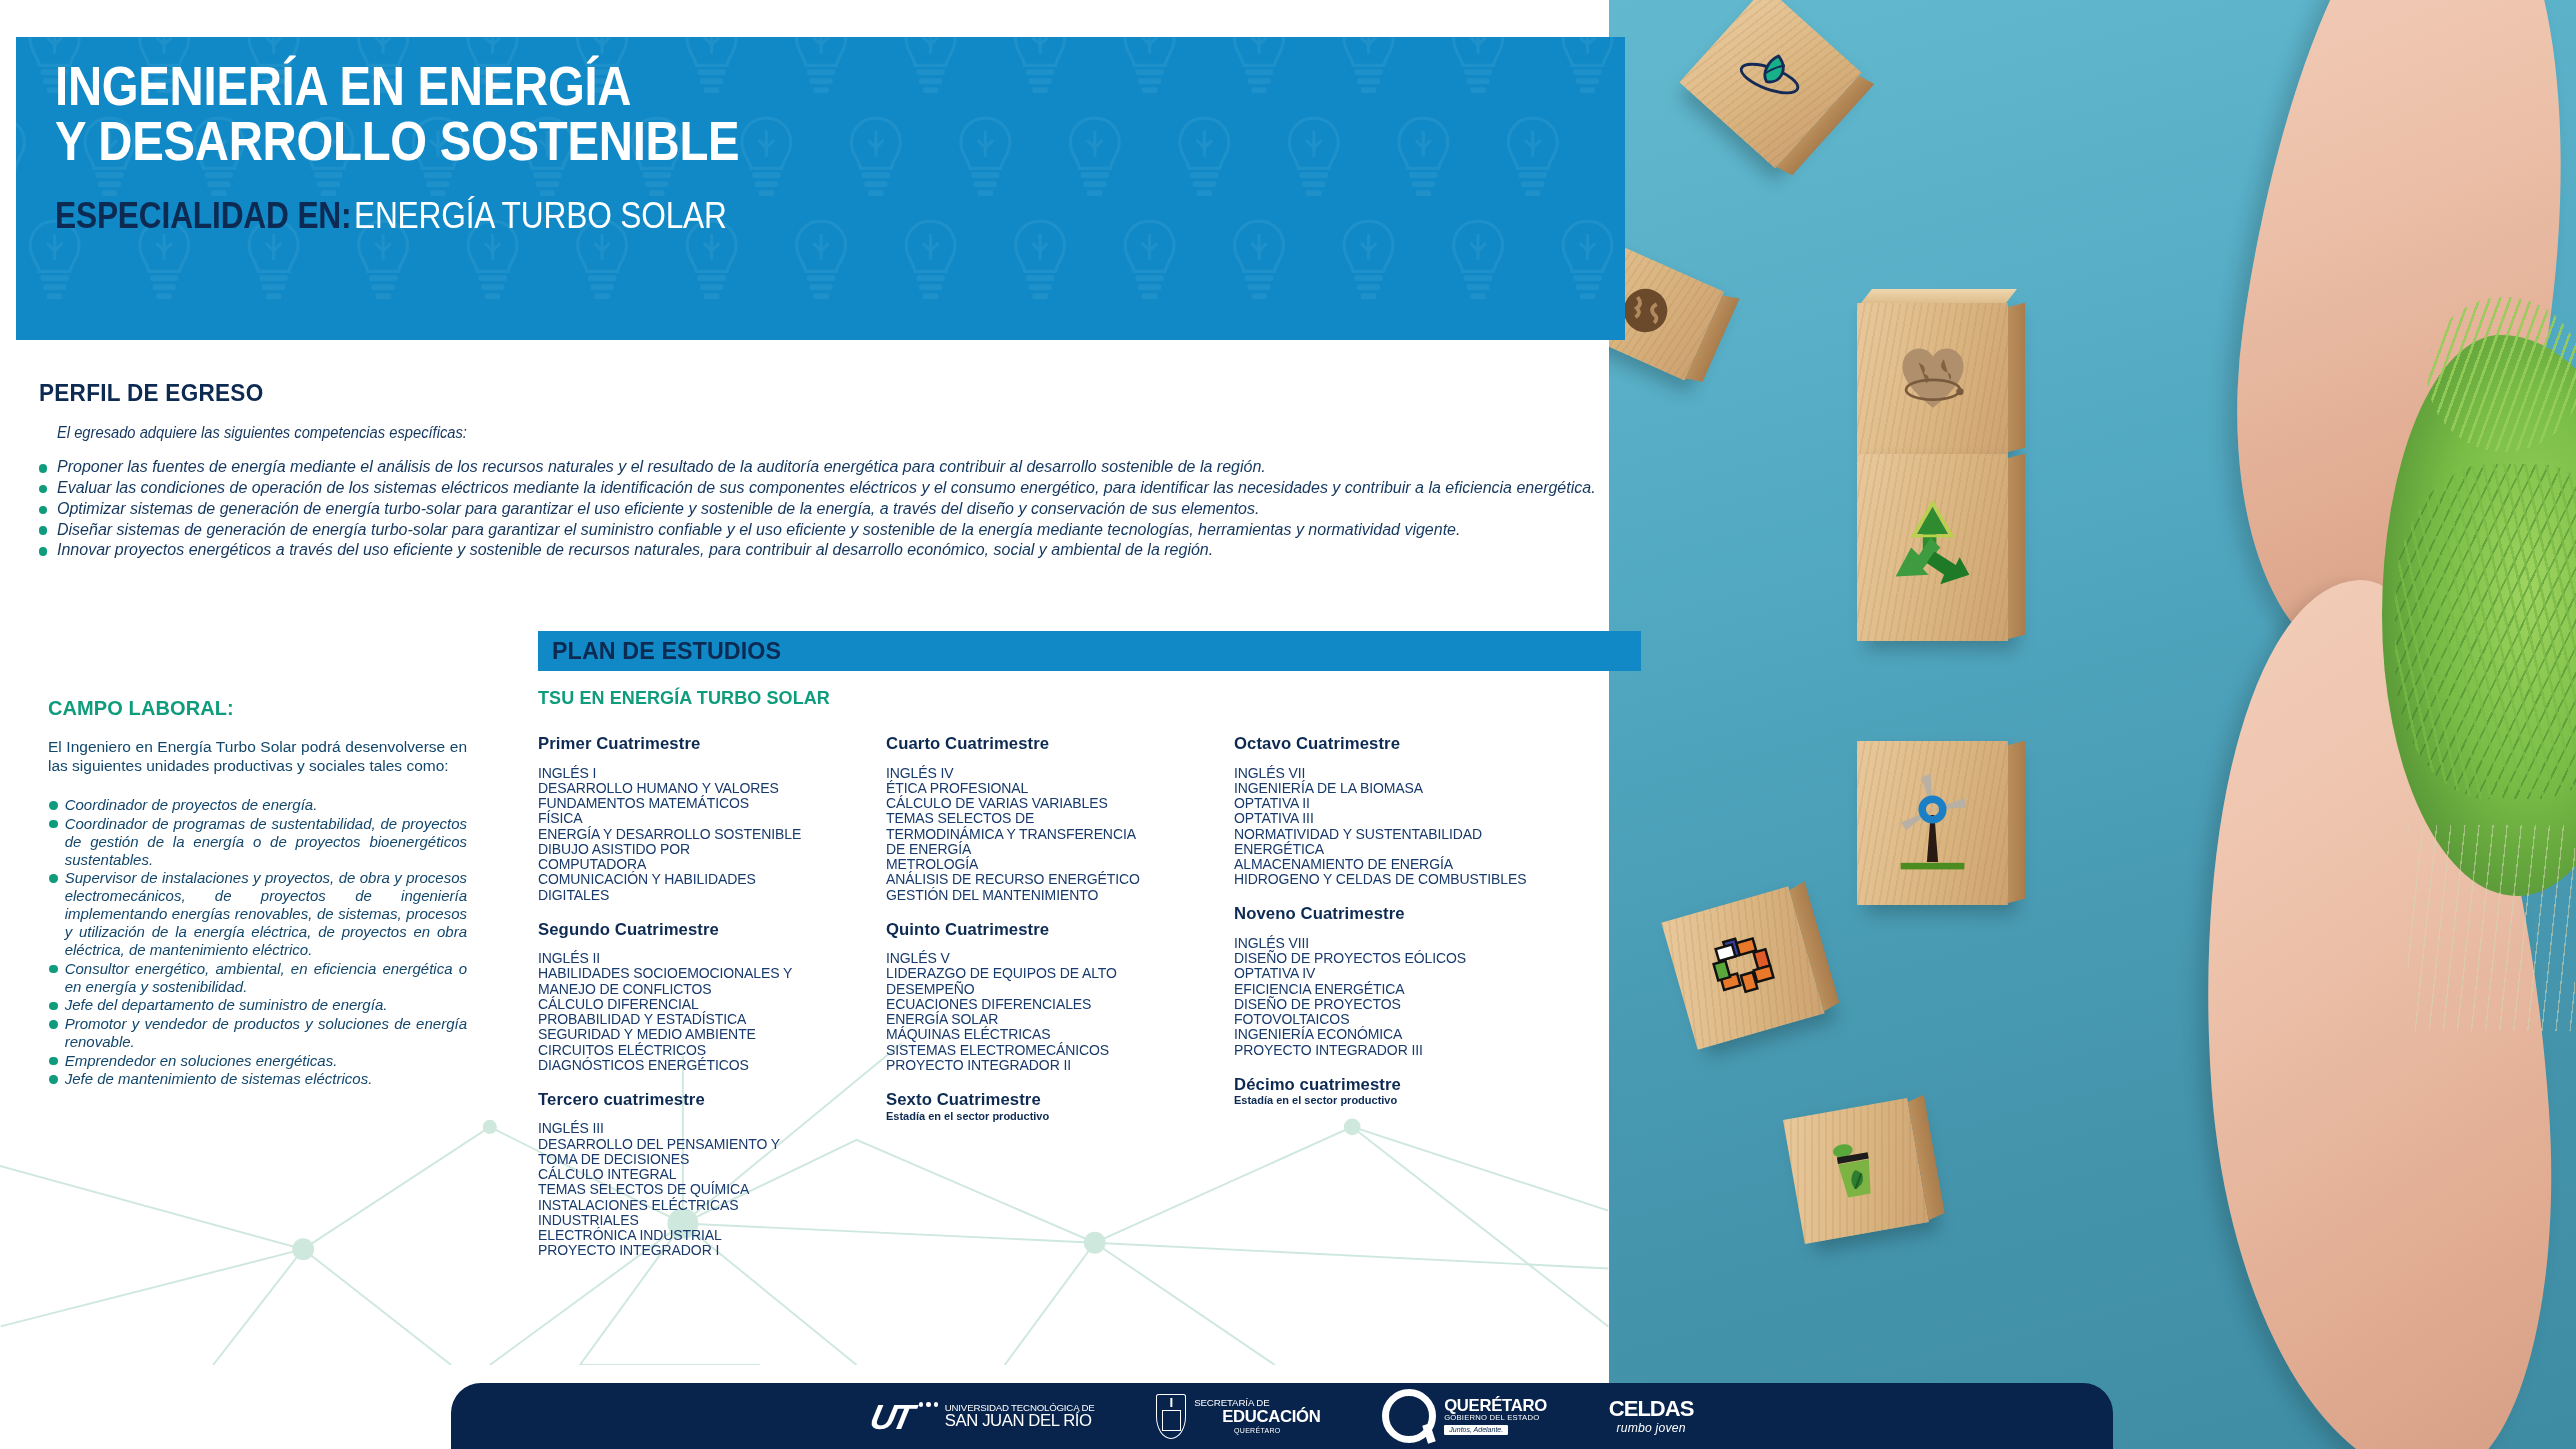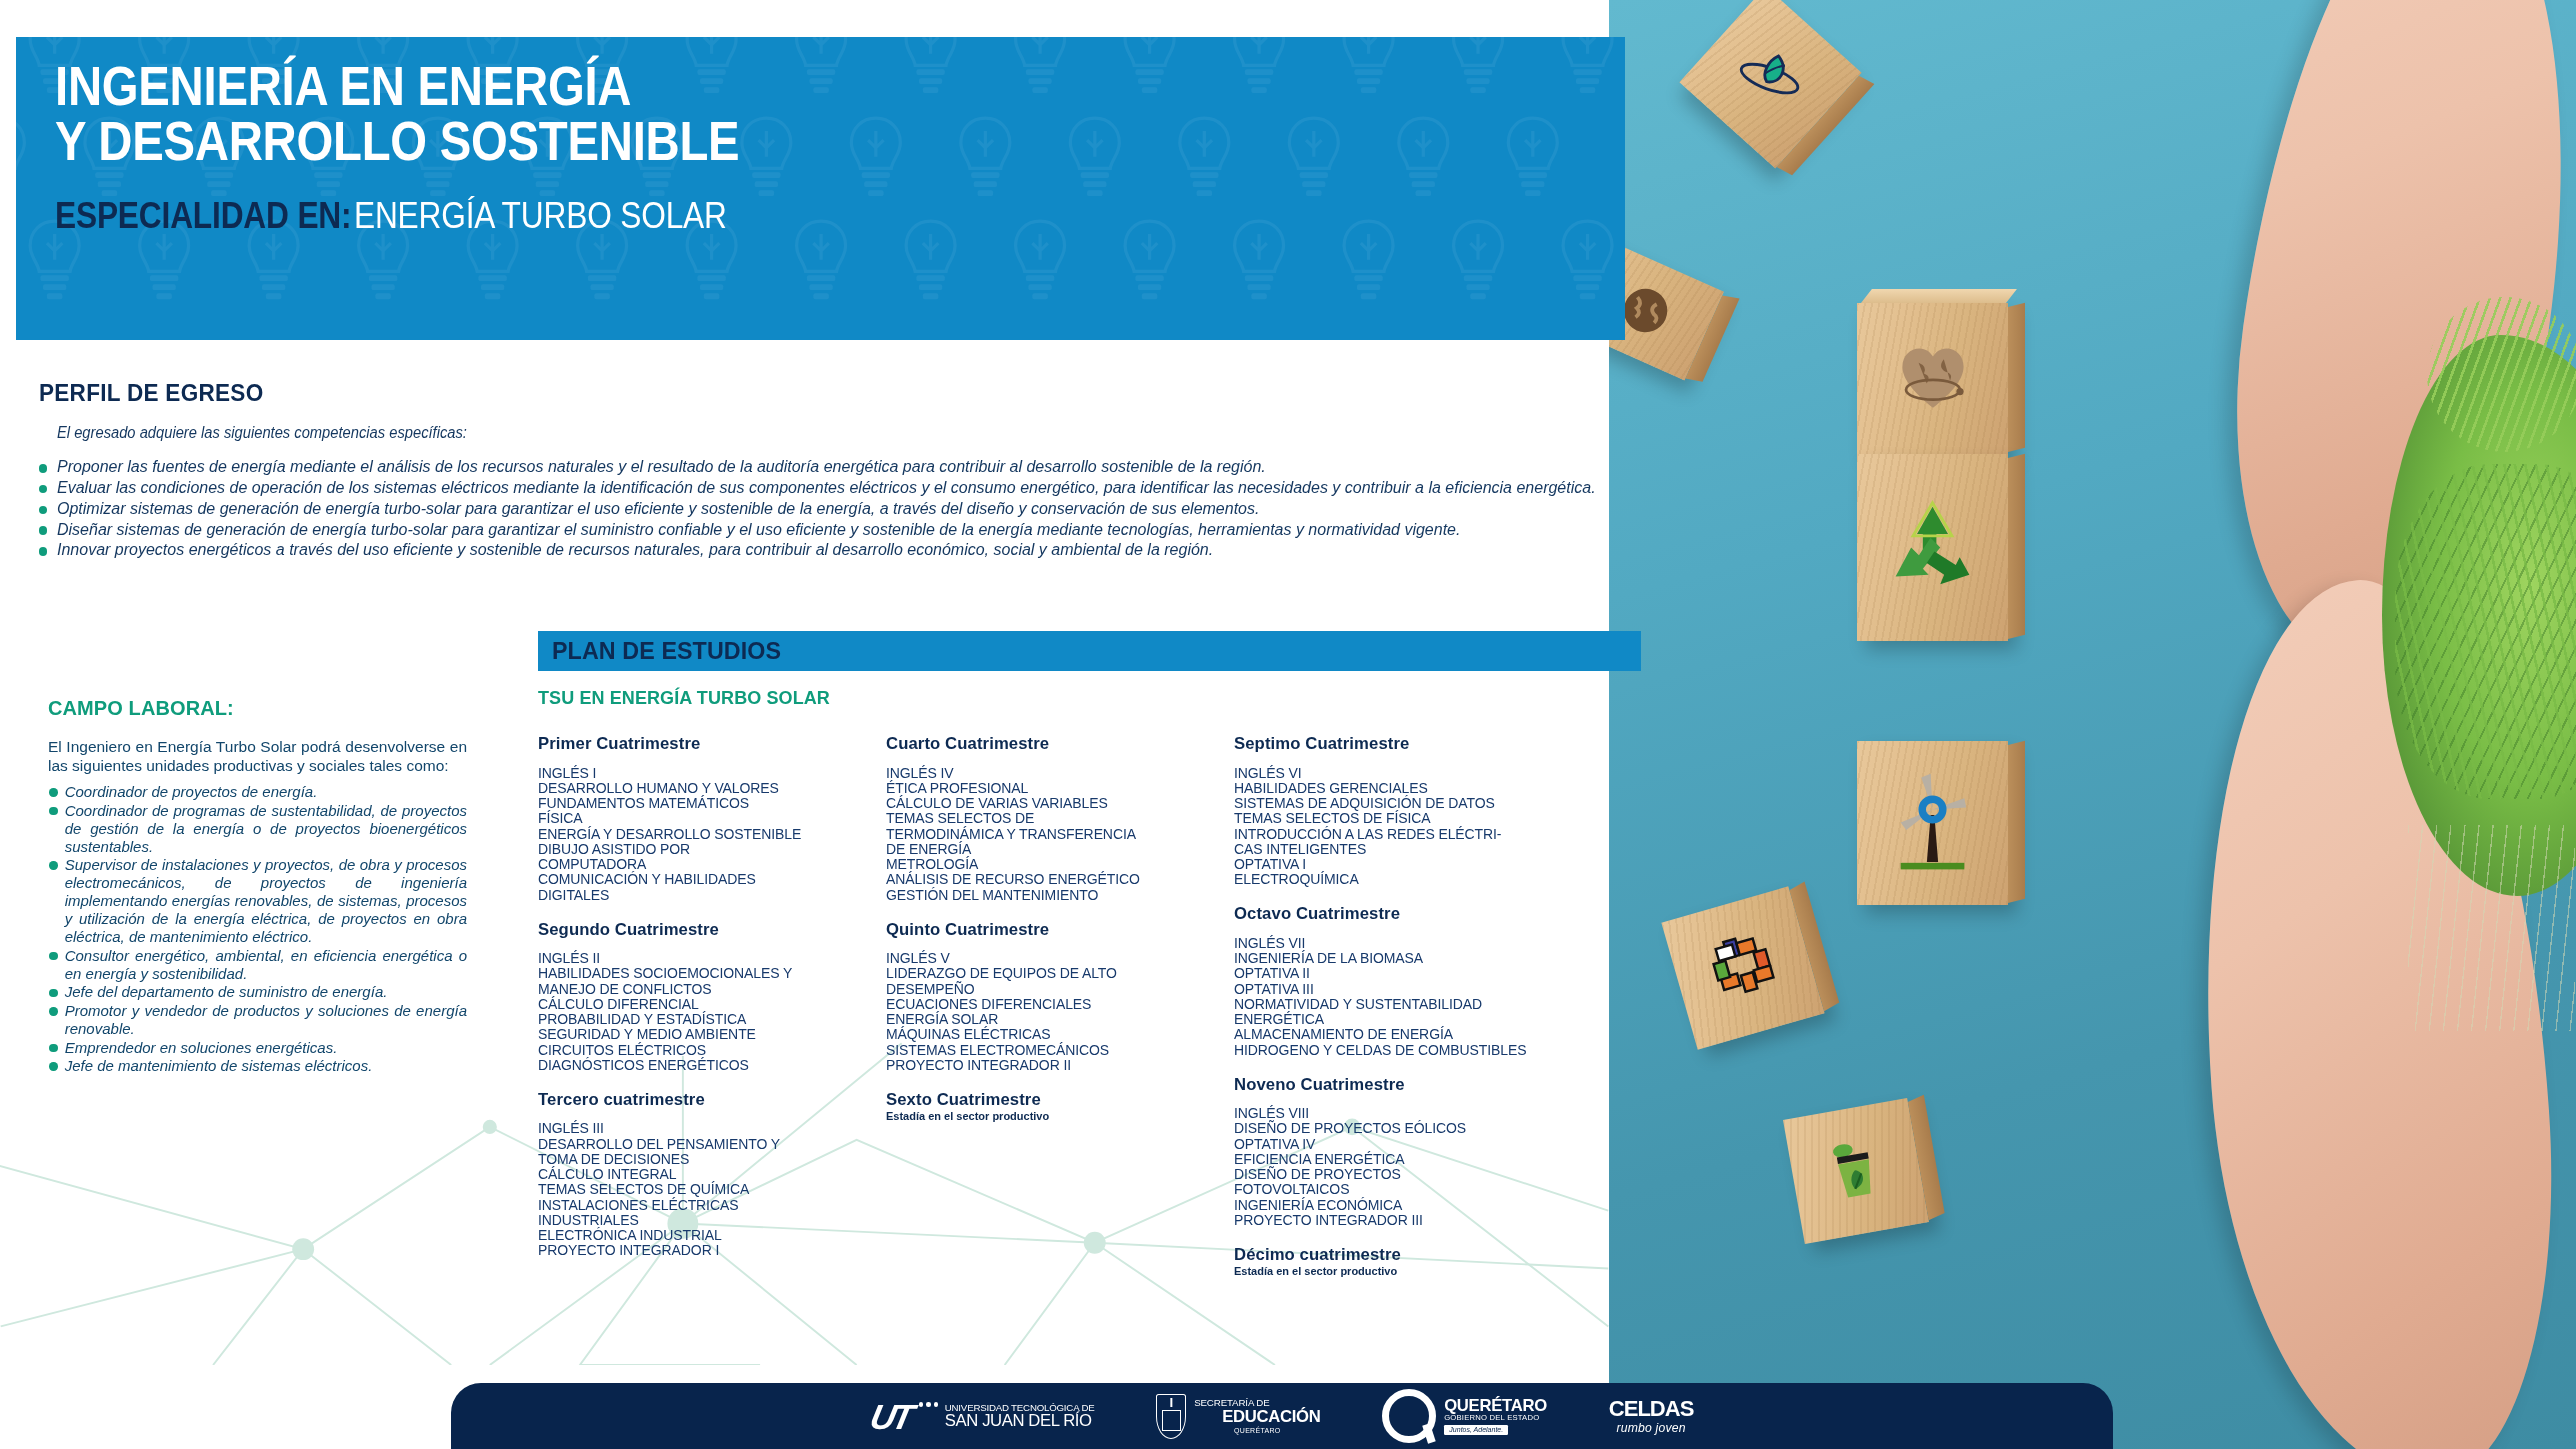--- a/index.html
+++ b/index.html
@@ -82,21 +82,21 @@
     position:absolute;left:0;top:5.8px;width:8.4px;height:8.4px;border-radius:50%;
     background:#0f9c7c;
   }
 
   
   #campo{position:absolute;left:48px;top:697px;width:419px;}
   #campo-title{color:#0f9c7c;font-weight:bold;font-size:20px;letter-spacing:0.1px;}
   #campo-intro{
     margin-top:16.7px;color:#12466b;font-size:15.5px;line-height:1.27;text-align:justify;
   }
-  #campo-list{margin-top:7px;list-style:none;padding:0;}
+  #campo-list{margin-top:20px;list-style:none;padding:0;}
   #campo-list li{
     position:relative;padding-left:16.7px;margin-bottom:0.6px;
     color:#12466b;font-style:italic;font-size:15px;line-height:1.2;text-align:justify;
   }
   #campo-list li .dot{
     position:absolute;left:1.3px;top:5.2px;width:8.4px;height:8.4px;border-radius:50%;
     background:#0f9c7c;
   }
 
   
@@ -498,31 +498,20 @@
 PROYECTO INTEGRADOR II</div>
     </div>
     <div class="term">
       <div class="term-head stay">Sexto Cuatrimestre</div>
       <div class="term-sub">Estadía en el sector productivo</div>
     </div>
   </div>
 
   <div class="plan-col">
     <div class="term">
-      <div class="term-head">Septimo Cuatrimestre</div>
-      <div class="course">INGLÉS VI
-HABILIDADES GERENCIALES
-SISTEMAS DE ADQUISICIÓN DE DATOS
-TEMAS SELECTOS DE FÍSICA
-INTRODUCCIÓN A LAS REDES ELÉCTRI-
-CAS INTELIGENTES
-OPTATIVA I
-ELECTROQUÍMICA</div>
-    </div>
-    <div class="term">
       <div class="term-head">Octavo Cuatrimestre</div>
       <div class="course">INGLÉS VII
 INGENIERÍA DE LA BIOMASA
 OPTATIVA II
 OPTATIVA III
 NORMATIVIDAD Y SUSTENTABILIDAD
 ENERGÉTICA
 ALMACENAMIENTO DE ENERGÍA
 HIDROGENO Y CELDAS DE COMBUSTIBLES</div>
     </div>

